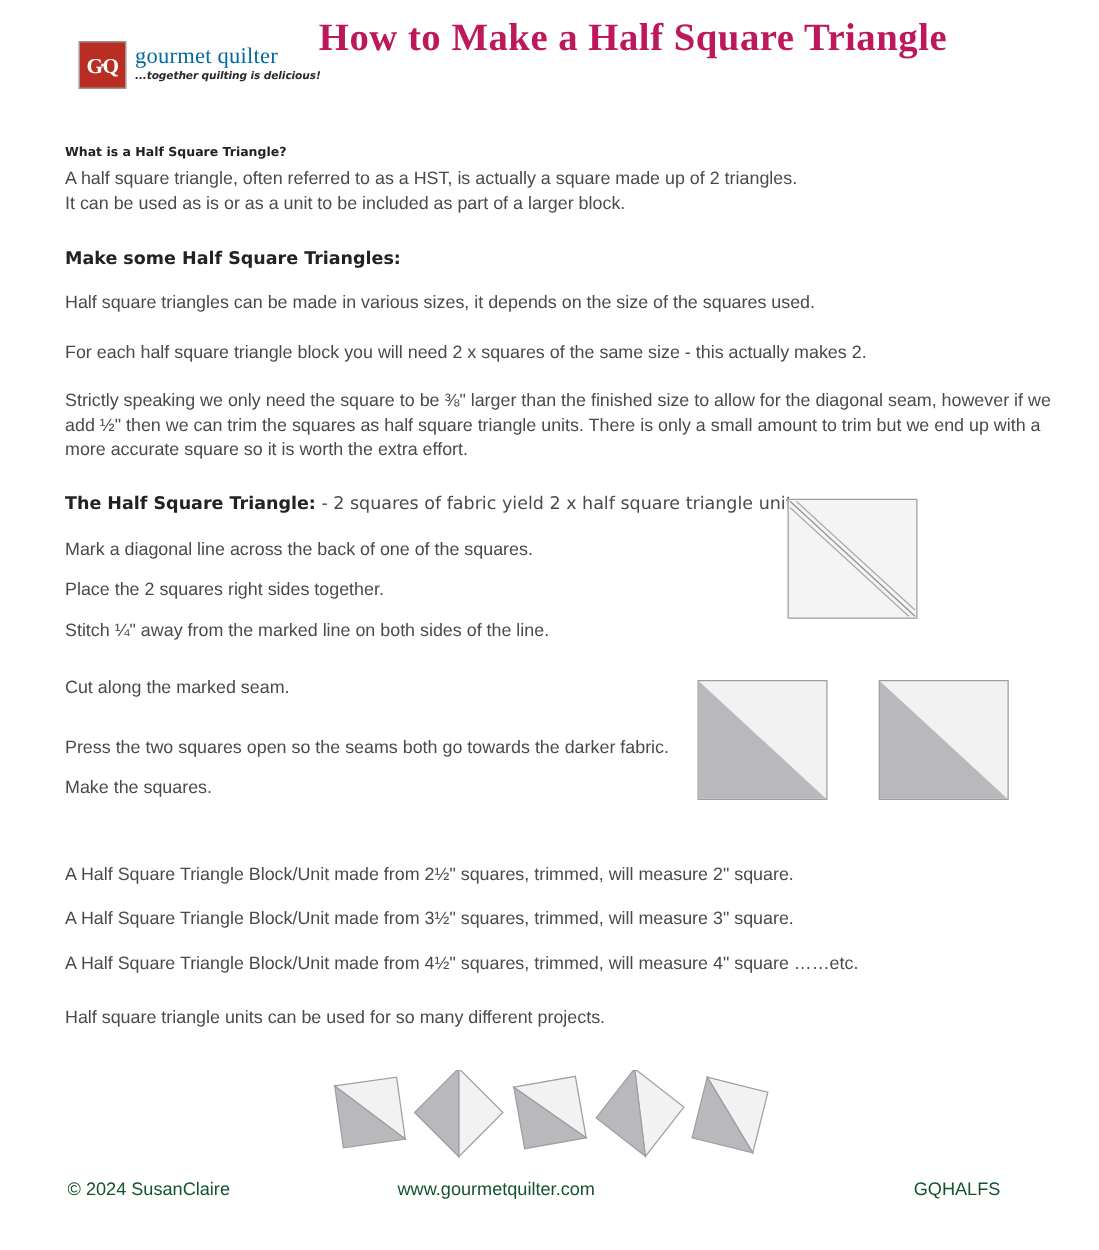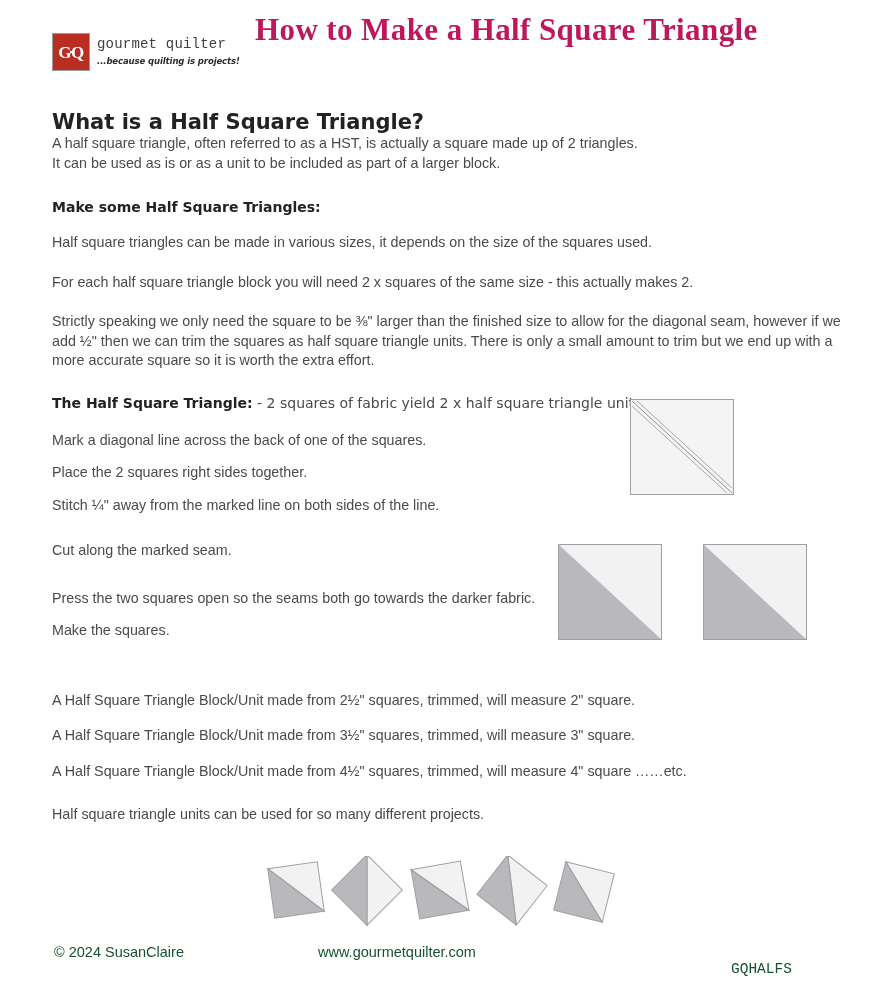--- a/index.html
+++ b/index.html
@@ -42,43 +42,44 @@
     width: 34px;
     height: 34px;
     background: #c0392b;
     background: #b92d22;
     border: 1px solid #9b9b9b;
     display: flex;
     align-items: center;
     justify-content: center;
     flex: none;
     padding: 18px;
+    margin-left: 11px;
   }
   .logo-mark-inner {
     width: 100%;
     height: 100%;
     border: 1px solid #ffffff;
     display: flex;
     align-items: center;
     justify-content: center;
     color: #ffffff;
     font-family: "Liberation Serif", serif;
     font-weight: bold;
     font-size: 17px;
     letter-spacing: -0.5px;
     line-height: 1;
   }
   .logo-text {
     margin-left: 7px;
     padding-top: 1px;
   }
   .logo-name {
-    font-family: Liberation Mono, monospace;
-    font-size: 14px;
-    color: #404040;
+    font-family: Liberation Serif, serif;
+    font-size: 18px;
+    color: #0369a1;
     line-height: 21px;
     letter-spacing: 0.2px;
   }
   .logo-tagline {
     font-family: "DejaVu Sans", sans-serif;
     font-style: italic;
     font-weight: bold;
     font-size: 8.5px;
     color: #2b2b2b;
     line-height: 11px;
@@ -101,21 +102,21 @@
 
   
   .content {
     position: absolute;
     left: 52px;
     top: 112px;
     width: 790px;
   }
   .h2 {
     font-family: "DejaVu Sans", sans-serif;
-    font-size: 21px;
+    font-size: 10px;
     font-weight: bold;
     color: #222222;
     line-height: 21px;
     margin: 0 0 1px 0;
   }
   .h3 {
     font-family: "DejaVu Sans", sans-serif;
     font-size: 14px;
     font-weight: bold;
     color: #222222;
@@ -209,36 +210,36 @@
   .footer-item {
     position: absolute;
     font-family: "Liberation Sans", sans-serif;
     font-size: 14.5px;
     color: #14532d;
     line-height: 20px;
     white-space: nowrap;
   }
   .f-left { left: 54px; top: 0; }
   .f-mid { left: 318px; top: 0; }
-  .f-right { left: 731px; top: 17px; font-family: Liberation Mono, monospace; }
+  .f-right { left: 731px; top: 0; }
 </style>
 </head>
 <body>
 
 <div class="page">
 
   <div class="header">
 
     <div class="logo-wrap">
       <div class="logo-mark">
         <div class="logo-mark-inner">GQ</div>
       </div>
       <div class="logo-text">
         <div class="logo-name">gourmet quilter</div>
-        <div class="logo-tagline">...because quilting is projects!</div>
+        <div class="logo-tagline">...together quilting is delicious!</div>
       </div>
     </div>
 
     <div class="doc-title">How to Make a Half Square Triangle</div>
   </div>
 
   <div class="content">
 
     <div>
       <div class="h2">What is a Half Square Triangle?</div>

